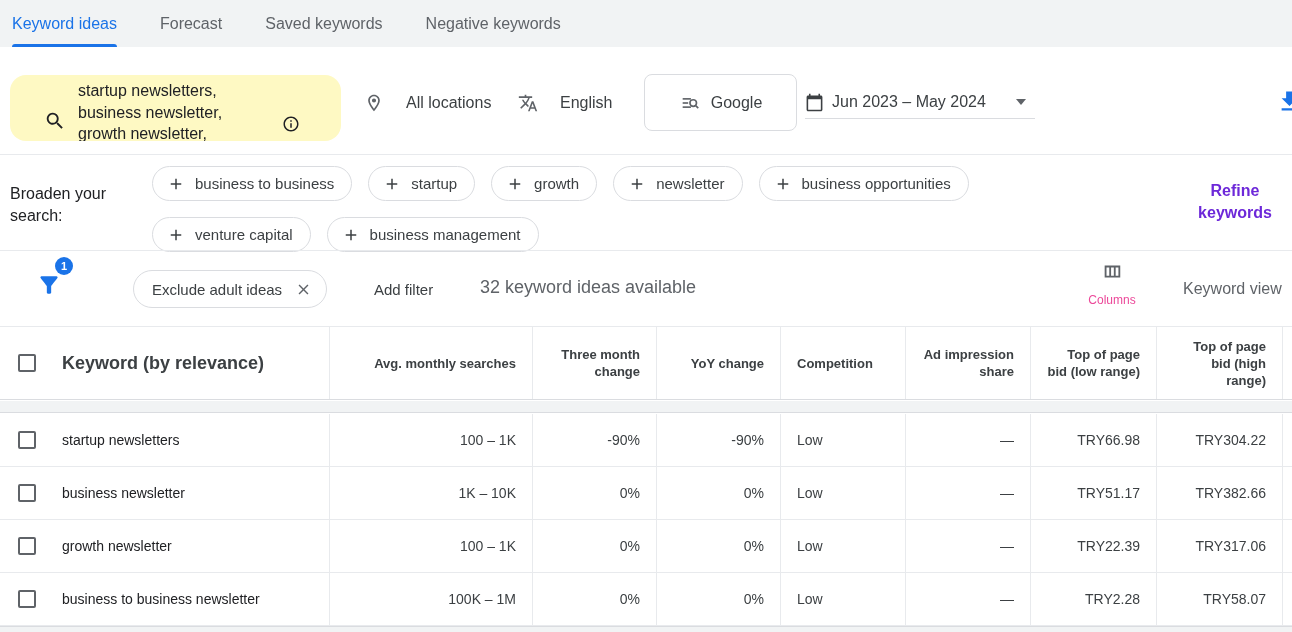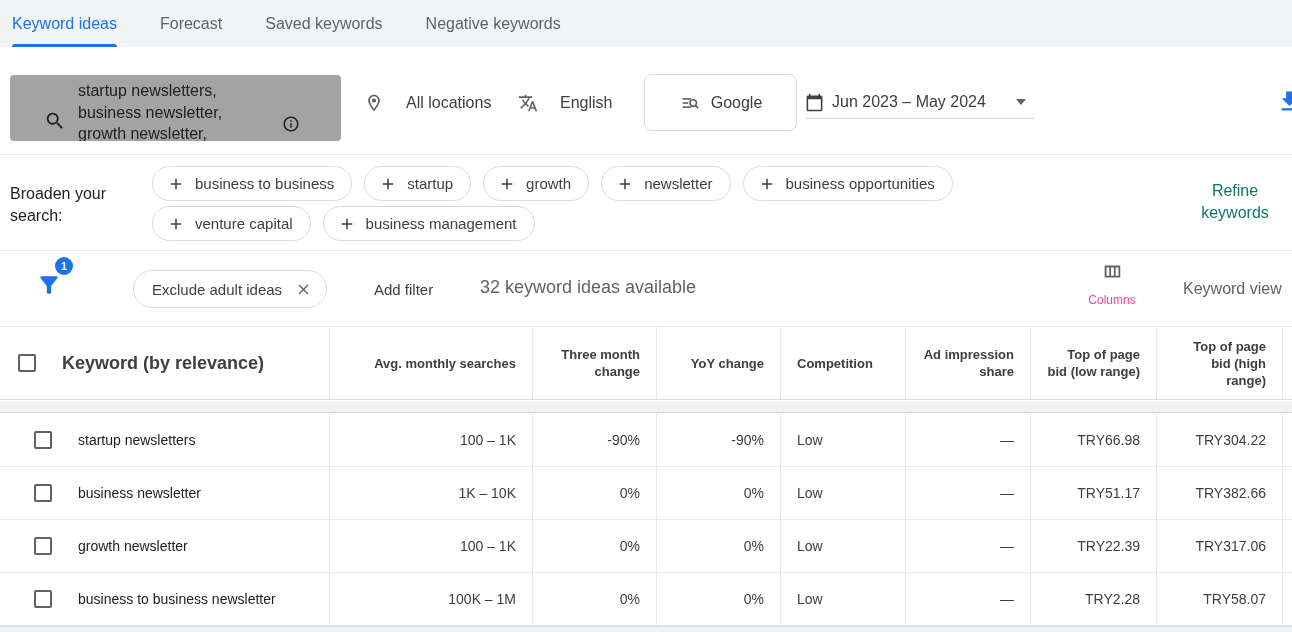--- a/index.html
+++ b/index.html
@@ -12,21 +12,21 @@
   
   .tabbar { position:absolute; left:0; top:0; width:100%; height:47px;
     background:#f1f3f4; display:flex; align-items:stretch; padding-left:12px; }
   .tab { display:flex; align-items:center; margin-right:43px; font-size:16px;
     font-weight:500; color:#5f6368; position:relative; white-space:nowrap; cursor:pointer; }
   .tab.active { color:#1a73e8; }
   .tab.active::after { content:""; position:absolute; left:0; right:0; bottom:0;
     height:3px; background:#1a73e8; border-radius:3px 3px 0 0; }
   
   .searchbox { position:absolute; left:10px; top:75px; width:331px; height:66px;
-    background:#a3a3a3; border-radius:4px; overflow:hidden; }
+    background:#fef9c3; border-radius:16px; overflow:hidden; }
   .search-icon { position:absolute; left:34px; bottom:9px; width:22px; height:22px; }
   .search-lines { position:absolute; left:68px; top:5px; font-size:16px;
     line-height:21.5px; color:#202124; white-space:nowrap; }
   .search-info { position:absolute; left:272px; bottom:8px; width:72px; overflow:hidden;
     display:flex; align-items:center; font-size:16px; color:#202124; white-space:nowrap;gap:46px; }
   .search-info svg { width:18px; height:18px; flex:none; }
   .tb-item { position:absolute; display:flex; align-items:center; gap:22px;
     font-size:16px; color:#3c4043; height:26px; cursor:pointer; }
   .tb-item svg { width:20px; height:20px; flex:none; }
   .google-box { position:absolute; left:644px; top:74px; width:153px; height:57px;
@@ -38,27 +38,27 @@
     font-size:16px; color:#3c4043; cursor:pointer; }
   .date-group svg { width:19px; height:19px; }
   .caret-down { width:0; height:0; border-left:5px solid transparent;
     border-right:5px solid transparent; border-top:6px solid #5f6368; margin-left:22px; }
   .download-icon { position:absolute; left:1276px; top:88px; width:27px; height:27px; }
   .hdivider { position:absolute; left:0; width:100%; height:1px; background:#e8eaed; }
   
   .broaden-label { position:absolute; left:10px; top:183px; width:130px;
     font-size:16px; line-height:22px; color:#202124; }
   .chips-wrap { position:absolute; left:152px; top:166px; width:845px;
-    display:flex; flex-wrap:wrap; column-gap:12px; row-gap:5px; }
+    display:flex; flex-wrap:wrap; column-gap:12px; row-gap:5px;gap:16px; }
   .chip { height:35px; border:1px solid #dadce0; border-radius:18px; background:#fff;
     display:inline-flex; align-items:center; gap:10px; padding:0 17px 0 14px;
     font-size:15px; font-weight:500; color:#3c4043; white-space:nowrap; cursor:pointer; }
   .chip svg { width:18px; height:18px; flex:none; }
   .refine { position:absolute; right:7px; top:180px; width:100px; text-align:center;
-    font-size:16px; font-weight:400; line-height:22px; color:#0f766e; cursor:pointer; }
+    font-size:16px; font-weight:700; line-height:22px; color:#6d28d9; cursor:pointer; }
   
   .funnel { position:absolute; left:36px; top:272px; width:26px; height:26px; cursor:pointer; }
   .funnel-badge { position:absolute; left:55px; top:257px; width:18px; height:18px;
     border-radius:50%; background:#1a73e8; color:#fff; font-size:11px; font-weight:700;
     display:flex; align-items:center; justify-content:center; }
   .filter-chip { position:absolute; left:133px; top:270px; height:38px;
     border:1px solid #dadce0; border-radius:19px; display:inline-flex; align-items:center;
     gap:13px; padding:0 14px 0 18px; font-size:15px; font-weight:500; color:#3c4043;
     background:#fff; cursor:pointer; }
   .filter-chip svg { width:17px; height:17px; }
@@ -79,21 +79,21 @@
   .hcell.r { justify-content:flex-end; text-align:right; }
   .hcell.first { padding-left:18px; }
   .hcell.first .label { margin-left:26px; font-size:18px; font-weight:700; }
   .scroll-band { position:absolute; left:0; top:401px; width:1292px; height:12px;
     background:#f1f3f4; border-bottom:1px solid #dadce0; }
   .tbody { position:absolute; left:0; top:414px; width:1292px; }
   .trow { display:flex; height:53px; border-bottom:1px solid #e8eaed; background:#fff; }
   .tcell { border-right:1px solid #e8eaed; display:flex; align-items:center;
     padding:0 16px; font-size:14px; color:#3c4043; white-space:nowrap; }
   .tcell.r { justify-content:flex-end; }
-  .tcell.first { padding-left:34px; }
+  .tcell.first { padding-left:18px; }
   .tcell.first .kw { margin-left:26px; color:#202124; }
   .cbx { width:18px; height:18px; border:2px solid #5f6368; border-radius:2px;
     background:#fff; flex:none; cursor:pointer; }
   .bottom-strip { position:absolute; left:0; top:626px; width:1292px; height:6px;
     background:#f1f3f4; border-top:1px solid #dadce0; }
 </style>
 </head>
 <body>
 
 <div id="app">

